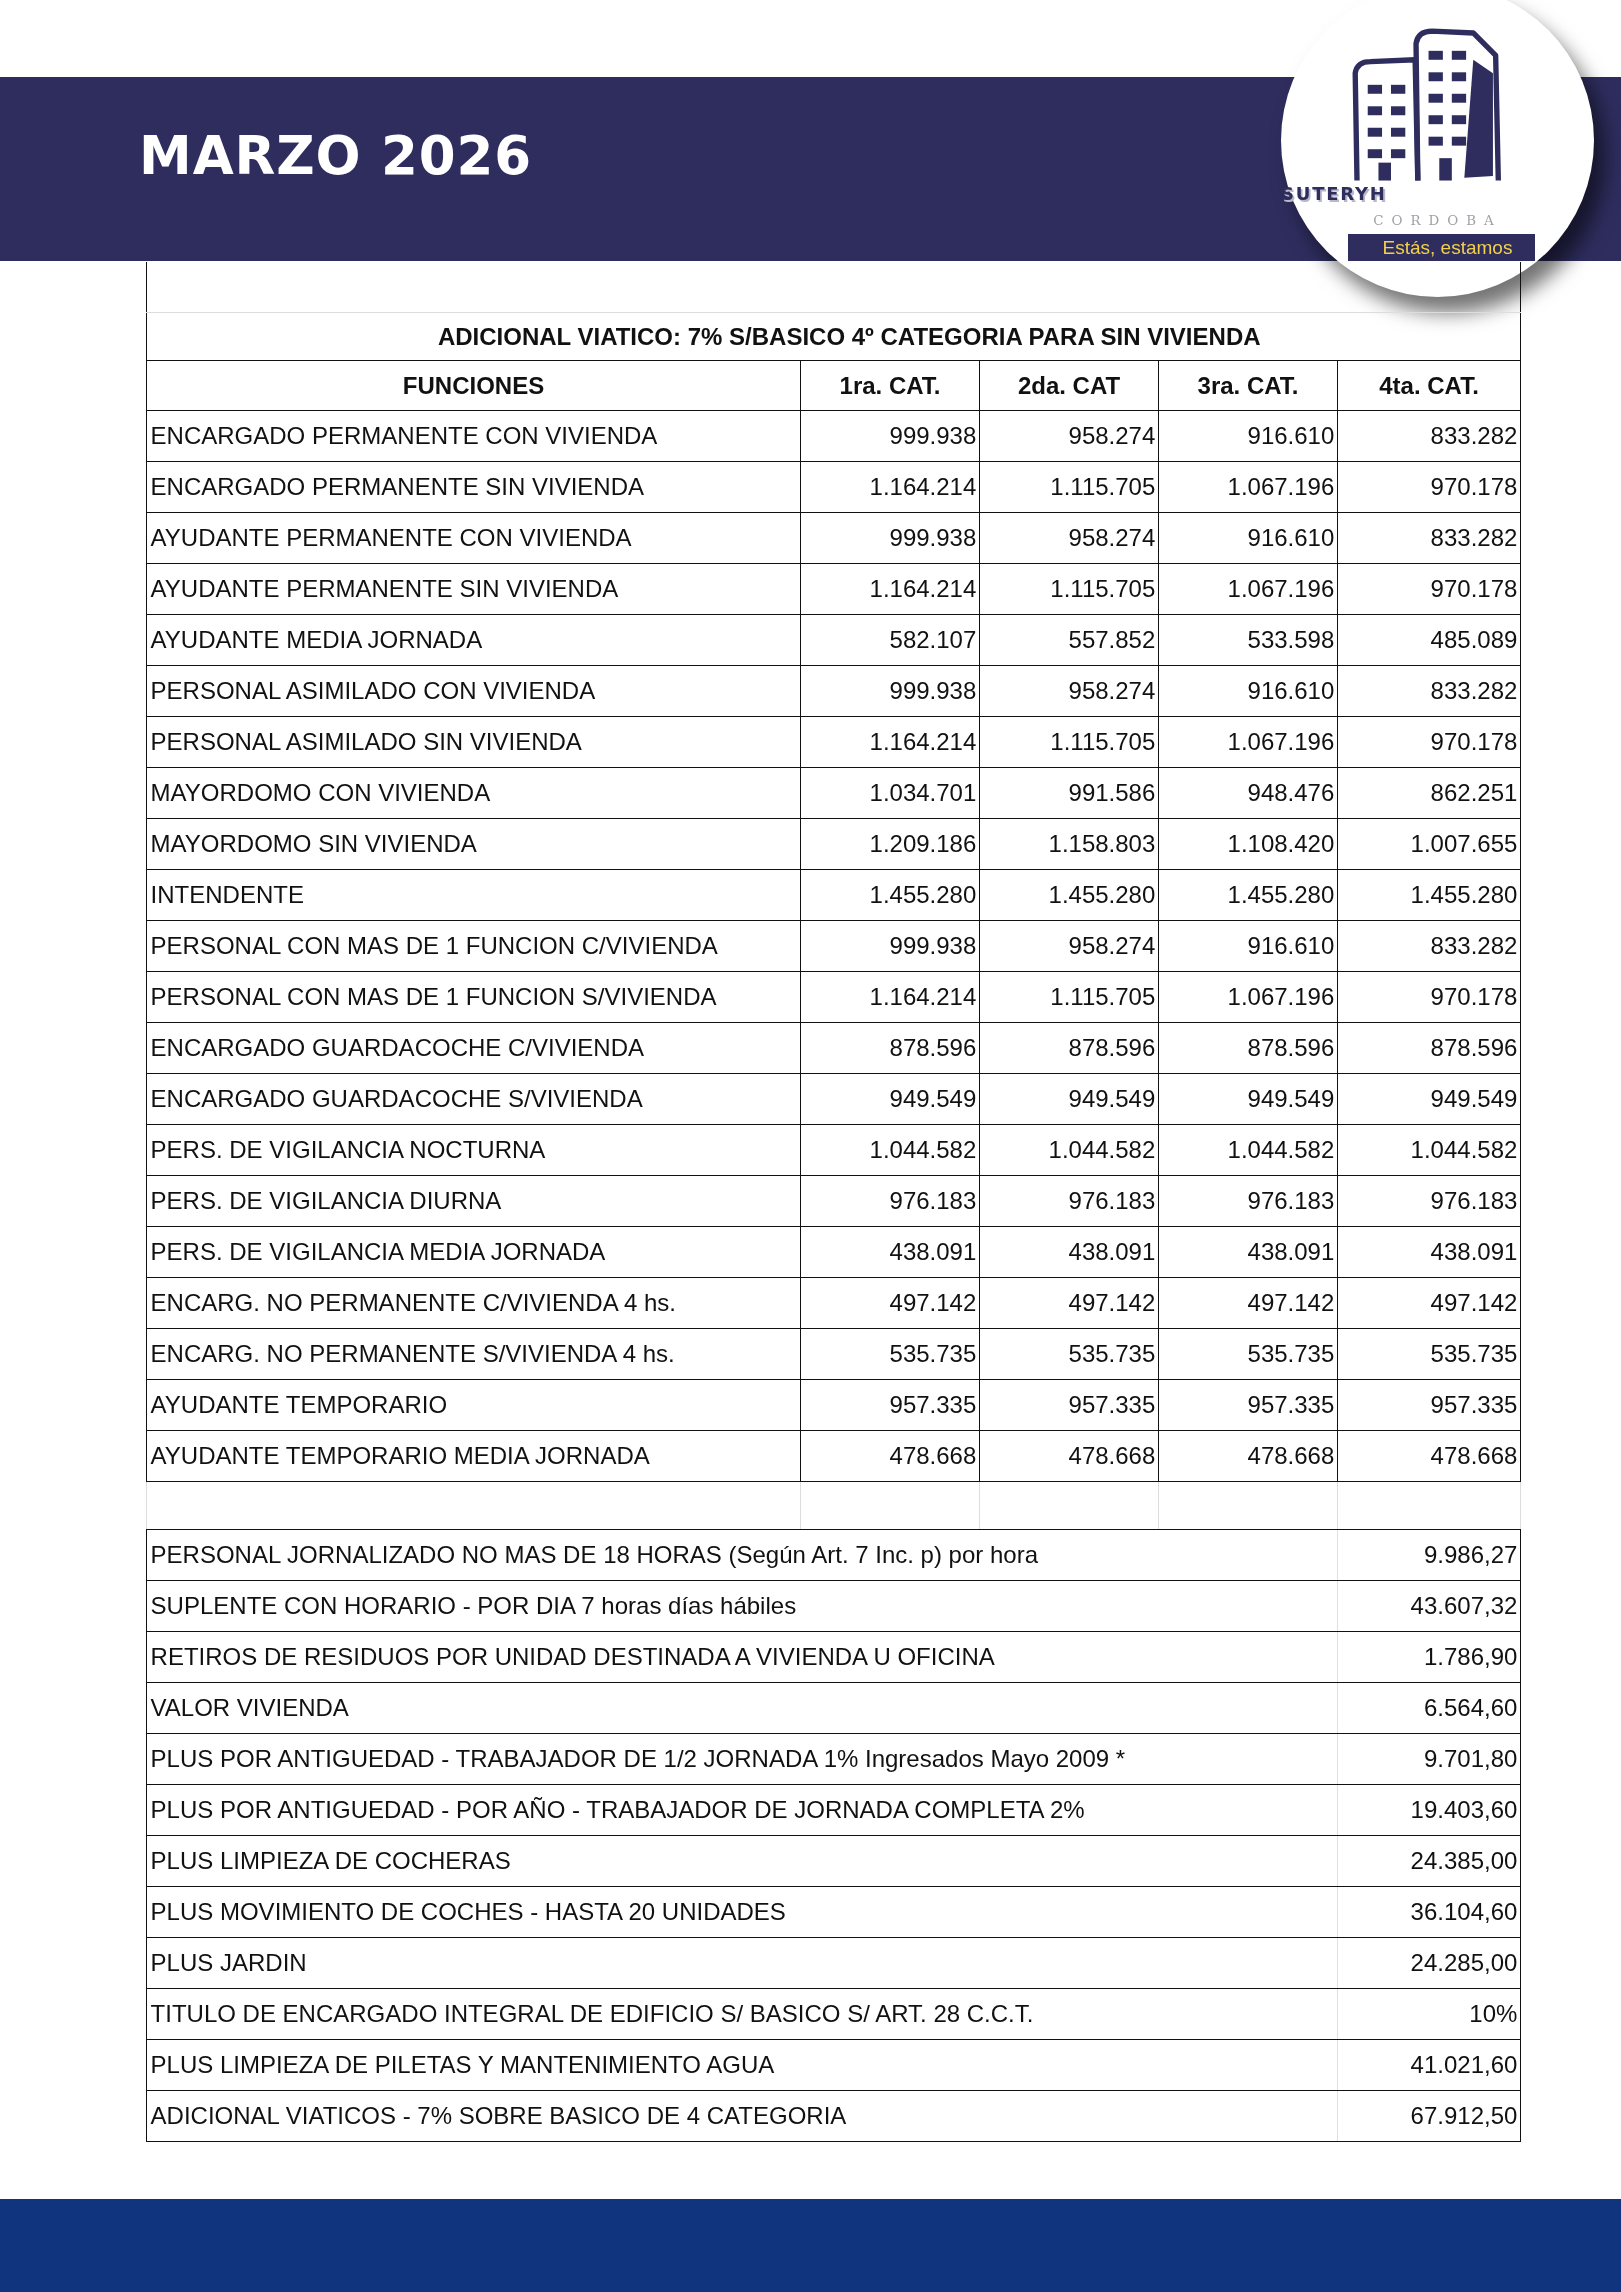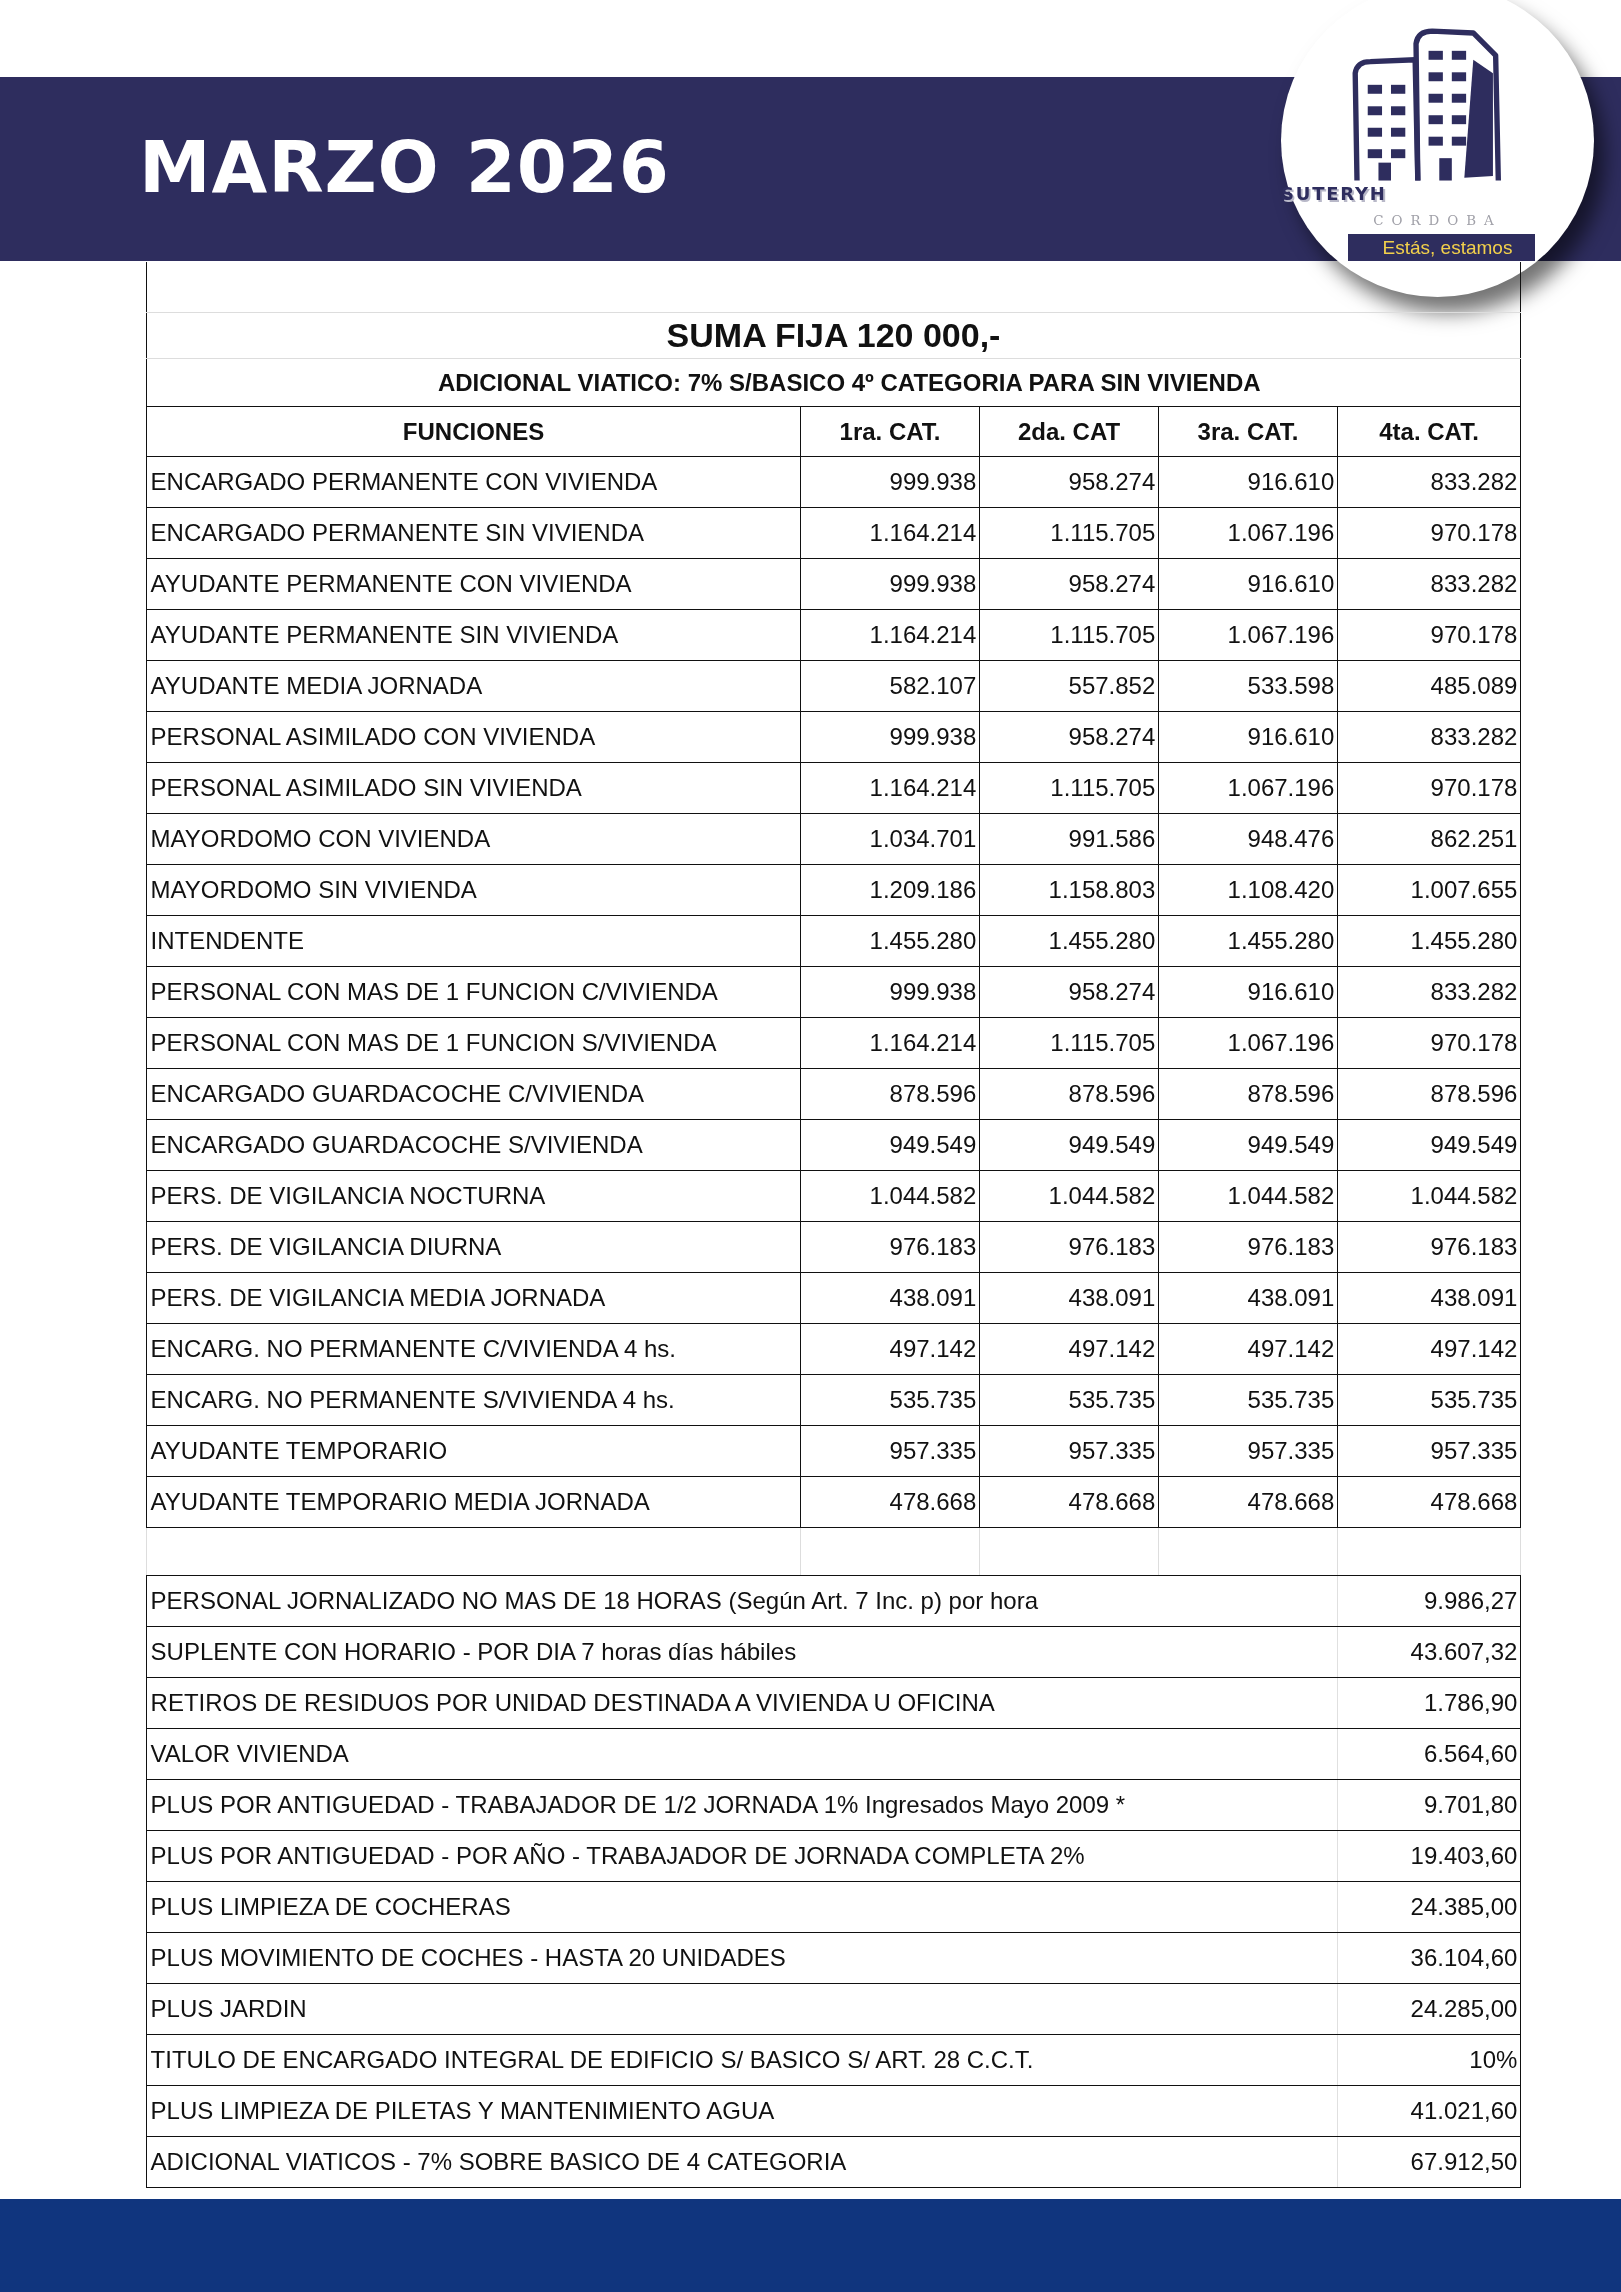--- a/index.html
+++ b/index.html
@@ -5,21 +5,21 @@
     html, body { margin:0; padding:0; }
     body {
       width:1622px; height:2293px; position:relative; overflow:hidden;
       background:#ffffff; font-family:"Liberation Sans", sans-serif; color:#111;
     }
     .header-band {
       position:absolute; left:0; top:77px; width:1622px; height:184px;
       background:#2e2d5e;
     }
     .month-title {
-      position:absolute; left:139px; top:125px; font-size:72px; font-weight:bold;
+      position:absolute; left:139px; top:125px; font-size:53px; font-weight:bold;
       color:#ffffff; letter-spacing:0.9px; font-family:"DejaVu Sans", sans-serif;
     }
     .logo-circle {
       position:absolute; left:1281px; top:-16px; width:313px; height:313px; border-radius:50%;
       background:#ffffff; box-shadow: 10.7px 16px 19.7px rgba(0,0,0,0.55);
     }
     .logo-svg { position:absolute; left:58px; top:40px; }
     .logo-name {
       position:absolute; left:0; width:313px; top:199px; text-align:left;
       font-size:18px; font-weight:bold; color:#2e2d5e; letter-spacing:1.8px;
@@ -99,23 +99,20 @@
       <col style="width:654px">
         <col style="width:179px">
         <col style="width:179px">
         <col style="width:179px">
         <col style="width:183px">
     </colgroup>
     <tbody id="sheet-body">
       <tr class="blank-top">
           <td colspan="5"></td>
         </tr>
-      <tr class="title">
-        <td colspan="5">SUMA FIJA 120 000,-</td>
-      </tr>
       <tr class="subtitle">
         <td colspan="5">ADICIONAL VIATICO:   7% S/BASICO 4º CATEGORIA PARA SIN VIVIENDA</td>
       </tr>
       <tr class="head">
         <td>FUNCIONES</td>
         <td>1ra. CAT.</td>
         <td>2da. CAT</td>
         <td>3ra. CAT.</td>
         <td>4ta. CAT.</td>
       </tr>

